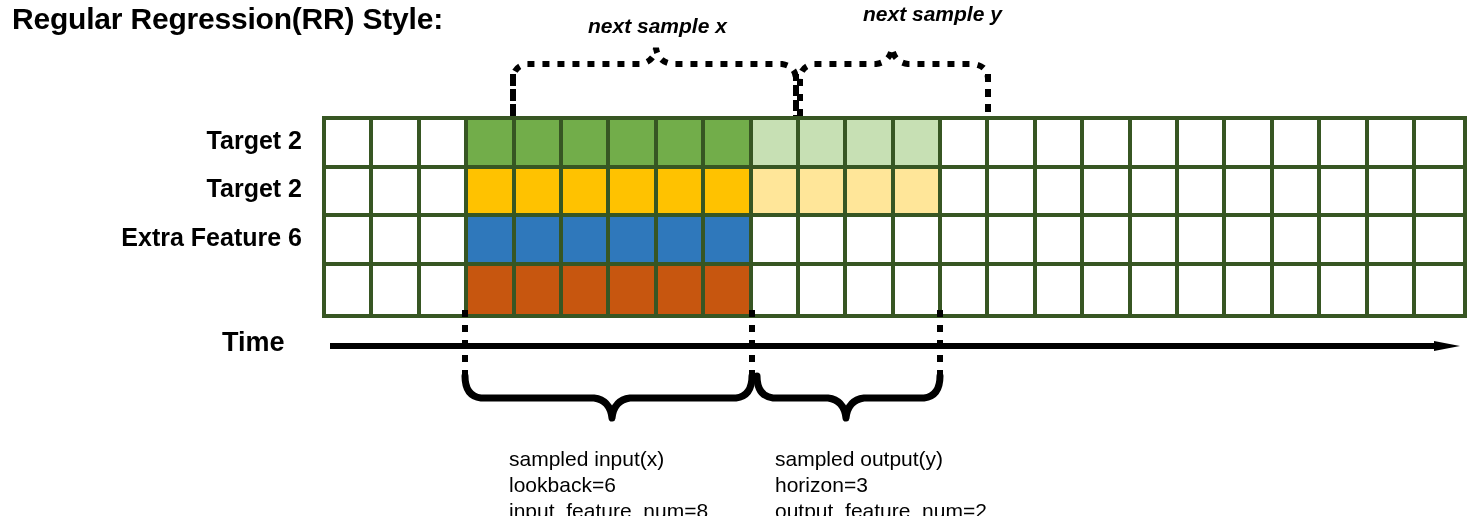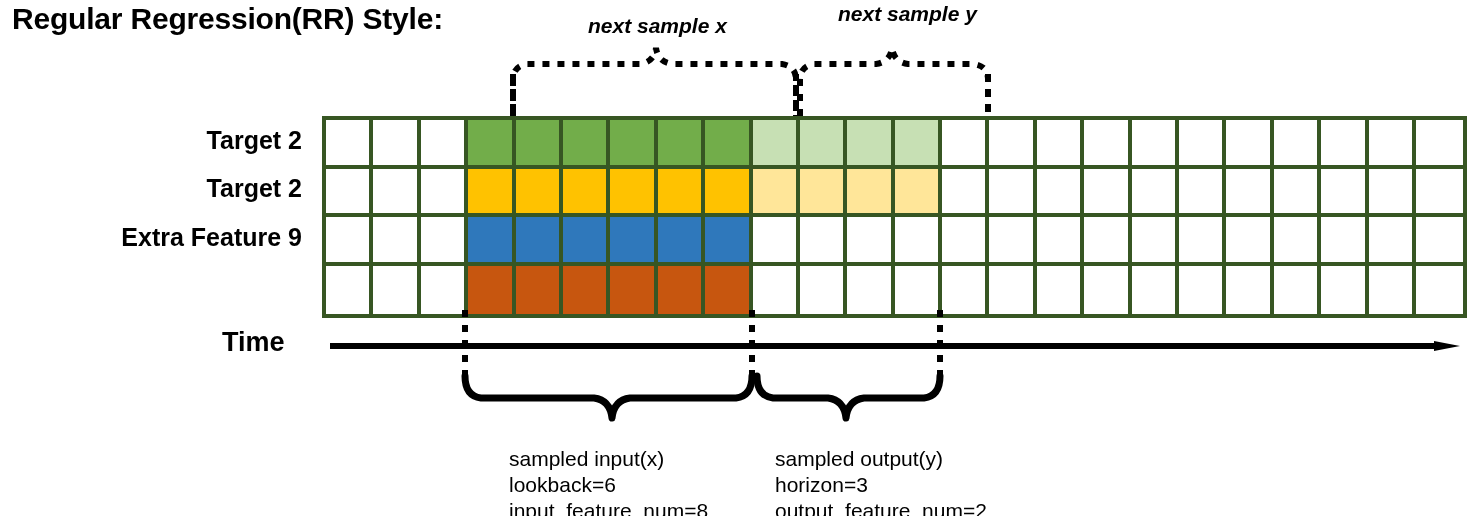--- a/index.html
+++ b/index.html
@@ -34,39 +34,39 @@
   .timeaxis{position:absolute;left:330px;top:341px;width:1130px;height:10px;}
 
   
   .annot{position:absolute;left:0;top:0;width:1476px;height:516px;
          pointer-events:none;}
 
   
   .toplabel{position:absolute;font-size:21px;font-style:italic;font-weight:700;
             white-space:nowrap;}
   .toplabel.x{left:588px;top:14px;}
-  .toplabel.y{left:838px;top:2px;}
+  .toplabel.y{left:863px;top:2px;}
 
   
   .caption{position:absolute;font-size:21px;line-height:26px;white-space:nowrap;margin-top:24px;}
   .caption.left{left:509px;top:422px;}
   .caption.right{left:775px;top:422px;}
   .caption div{font-weight:400;}
 </style>
 </head>
 <body>
 
 <div id="root">
 
   <div class="title">Regular Regression(RR) Style:</div>
 
   <div class="rowlabels">
     <div class="rowlabel">Target 2</div>
     <div class="rowlabel">Target 2</div>
-    <div class="rowlabel">Extra Feature 9</div>
+    <div class="rowlabel">Extra Feature 6</div>
   </div>
 
   <div class="grid" id="grid">
       <div class="gridrow">
         <div class="cell" style="background: rgb(255, 255, 255);"></div>
         <div class="cell" style="background: rgb(255, 255, 255);"></div>
         <div class="cell" style="background: rgb(255, 255, 255);"></div>
         <div class="cell" style="background: rgb(114, 173, 74);"></div>
         <div class="cell" style="background: rgb(114, 173, 74);"></div>
         <div class="cell" style="background: rgb(114, 173, 74);"></div>

